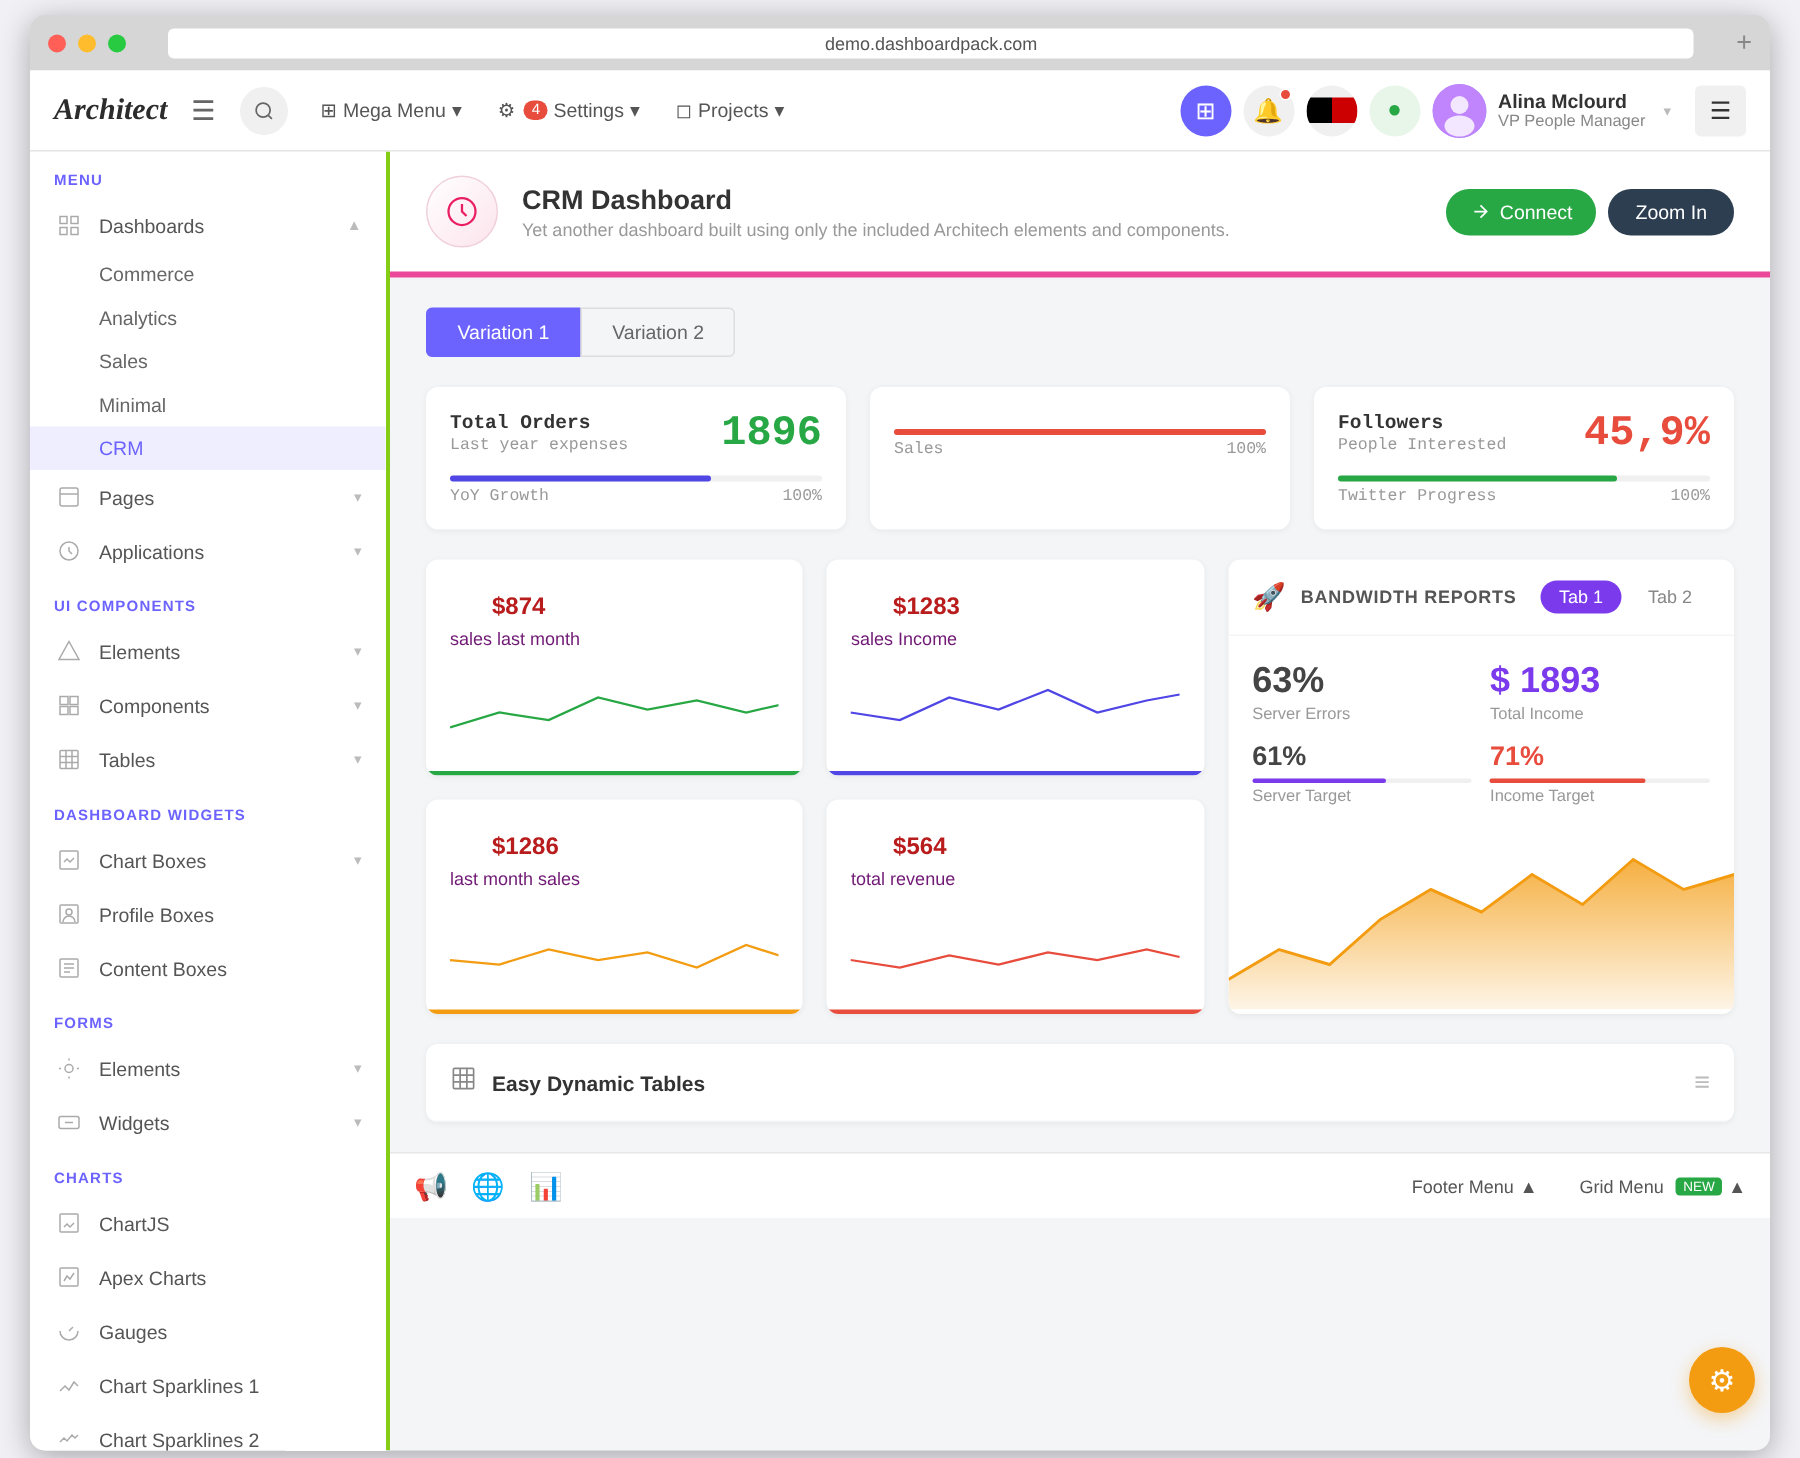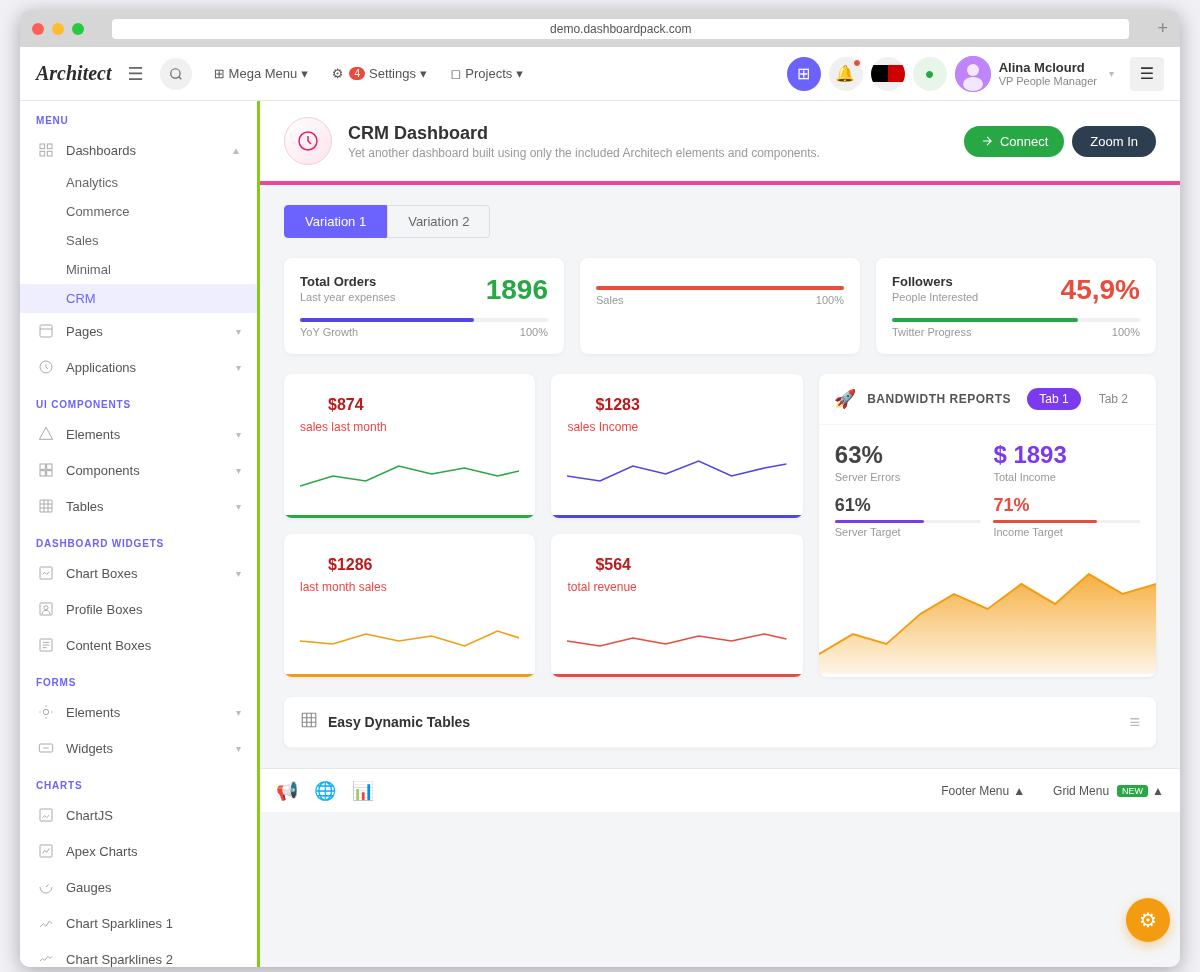--- a/index.html
+++ b/index.html
@@ -186,20 +186,21 @@
     }
     .var-tab:first-child { border-radius: 4px 0 0 4px; }
     .var-tab:last-child { border-radius: 0 4px 4px 0; }
     .var-tab.active { background: #6c63ff; color: #fff; border-color: #6c63ff; }
 
     
     .stat-cards { display: grid; grid-template-columns: 1fr 1fr 1fr; gap: 16px; margin-bottom: 20px; }
     .stat-card {
       background: #fff; border-radius: 8px; padding: 16px;
       box-shadow: 0 1px 4px rgba(0,0,0,0.06);
+      font-family: Liberation Mono, monospace;
     }
     .stat-card-header { display: flex; justify-content: space-between; align-items: flex-start; }
     .stat-card-title { font-size: 13px; font-weight: 600; color: #333; }
     .stat-card-subtitle { font-size: 11px; color: #999; margin-top: 2px; }
     .stat-card-value { font-size: 28px; font-weight: 700; }
     .stat-card-value.green { color: #28a745; }
     .stat-card-value.orange { color: #f39c12; }
     .stat-card-value.red { color: #e74c3c; }
     .stat-card-bar-container { margin-top: 12px; }
     .stat-card-bar-track { height: 4px; background: #f0f0f0; border-radius: 2px; }
@@ -208,21 +209,21 @@
     .bar-red { background: #e74c3c; width: 100%; }
     .bar-green { background: #28a745; width: 75%; }
     .stat-card-bar-labels { display: flex; justify-content: space-between; margin-top: 4px; font-size: 11px; color: #999; }
     .mini-chart-card {
       background: #fff; border-radius: 8px; padding: 16px;
       box-shadow: 0 1px 4px rgba(0,0,0,0.06);
       position: relative; overflow: hidden;
     }
     .mini-chart-value { font-size: 22px; font-weight: 700; color: #b91c1c; margin-left: 28px; }
     .mini-chart-value span { font-size: 16px; }
-    .mini-chart-label { font-size: 12px; color: #ef4444; margin-top: 4px; }
+    .mini-chart-label { font-size: 12px; color: #701a75; margin-top: 4px; }
     .mini-chart-svg { margin-top: 12px; }
     .chart-bottom-bar { position: absolute; bottom: 0; left: 0; right: 0; height: 3px; }
 
     
     .bandwidth-card {
       background: #fff; border-radius: 8px;
       box-shadow: 0 1px 4px rgba(0,0,0,0.06);
       overflow: hidden;
     }
     .bandwidth-header {
@@ -382,24 +383,24 @@
                 <rect x="14" y="3" width="7" height="7"></rect>
               <rect x="3" y="14" width="7" height="7"></rect>
                 <rect x="14" y="14" width="7" height="7"></rect>
             </svg>
           </div>
           <span class="sidebar-item-text">Dashboards</span>
           <span class="sidebar-chevron">▲</span>
         </div>
 
         <div class="sidebar-sub-item">
+          <span>Commerce</span>
+        </div>
+        <div class="sidebar-sub-item">
           <span>Analytics</span>
-        </div>
-        <div class="sidebar-sub-item">
-          <span>Commerce</span>
         </div>
         <div class="sidebar-sub-item">
           <span>Sales</span>
         </div>
         <div class="sidebar-sub-item">
           <span>Minimal</span>
         </div>
         <div class="sidebar-sub-item active">
           <span>CRM</span>
         </div>

